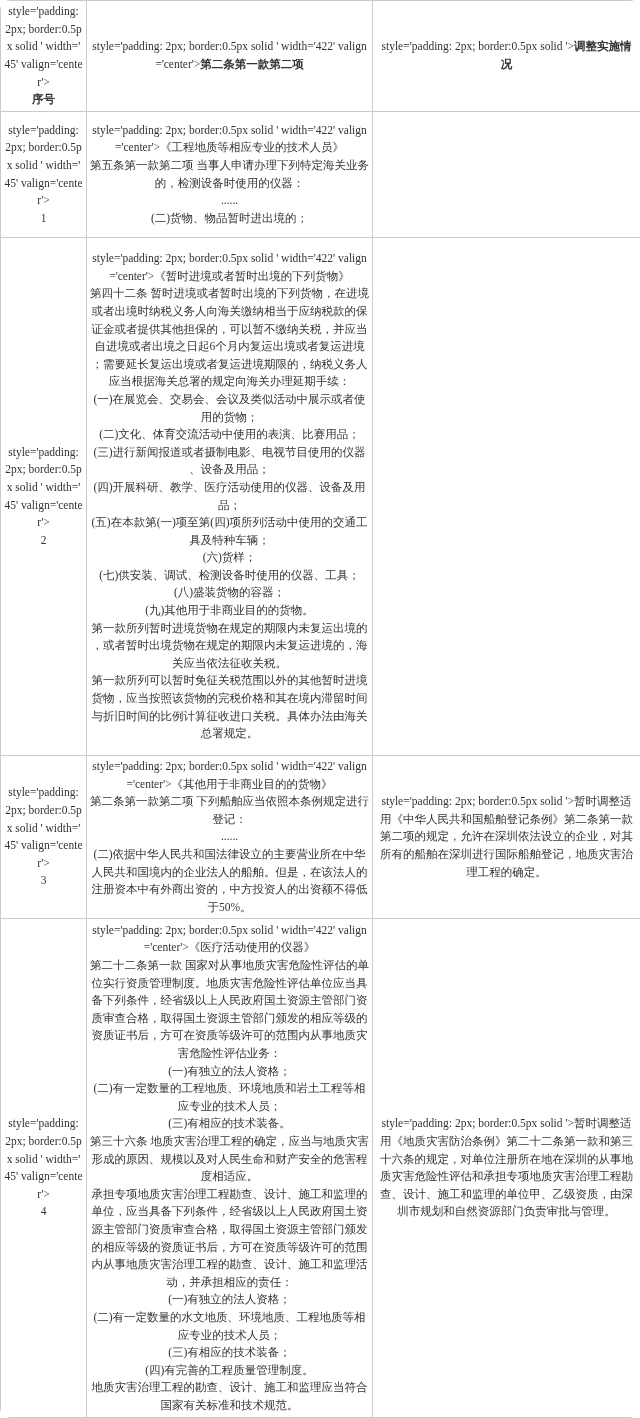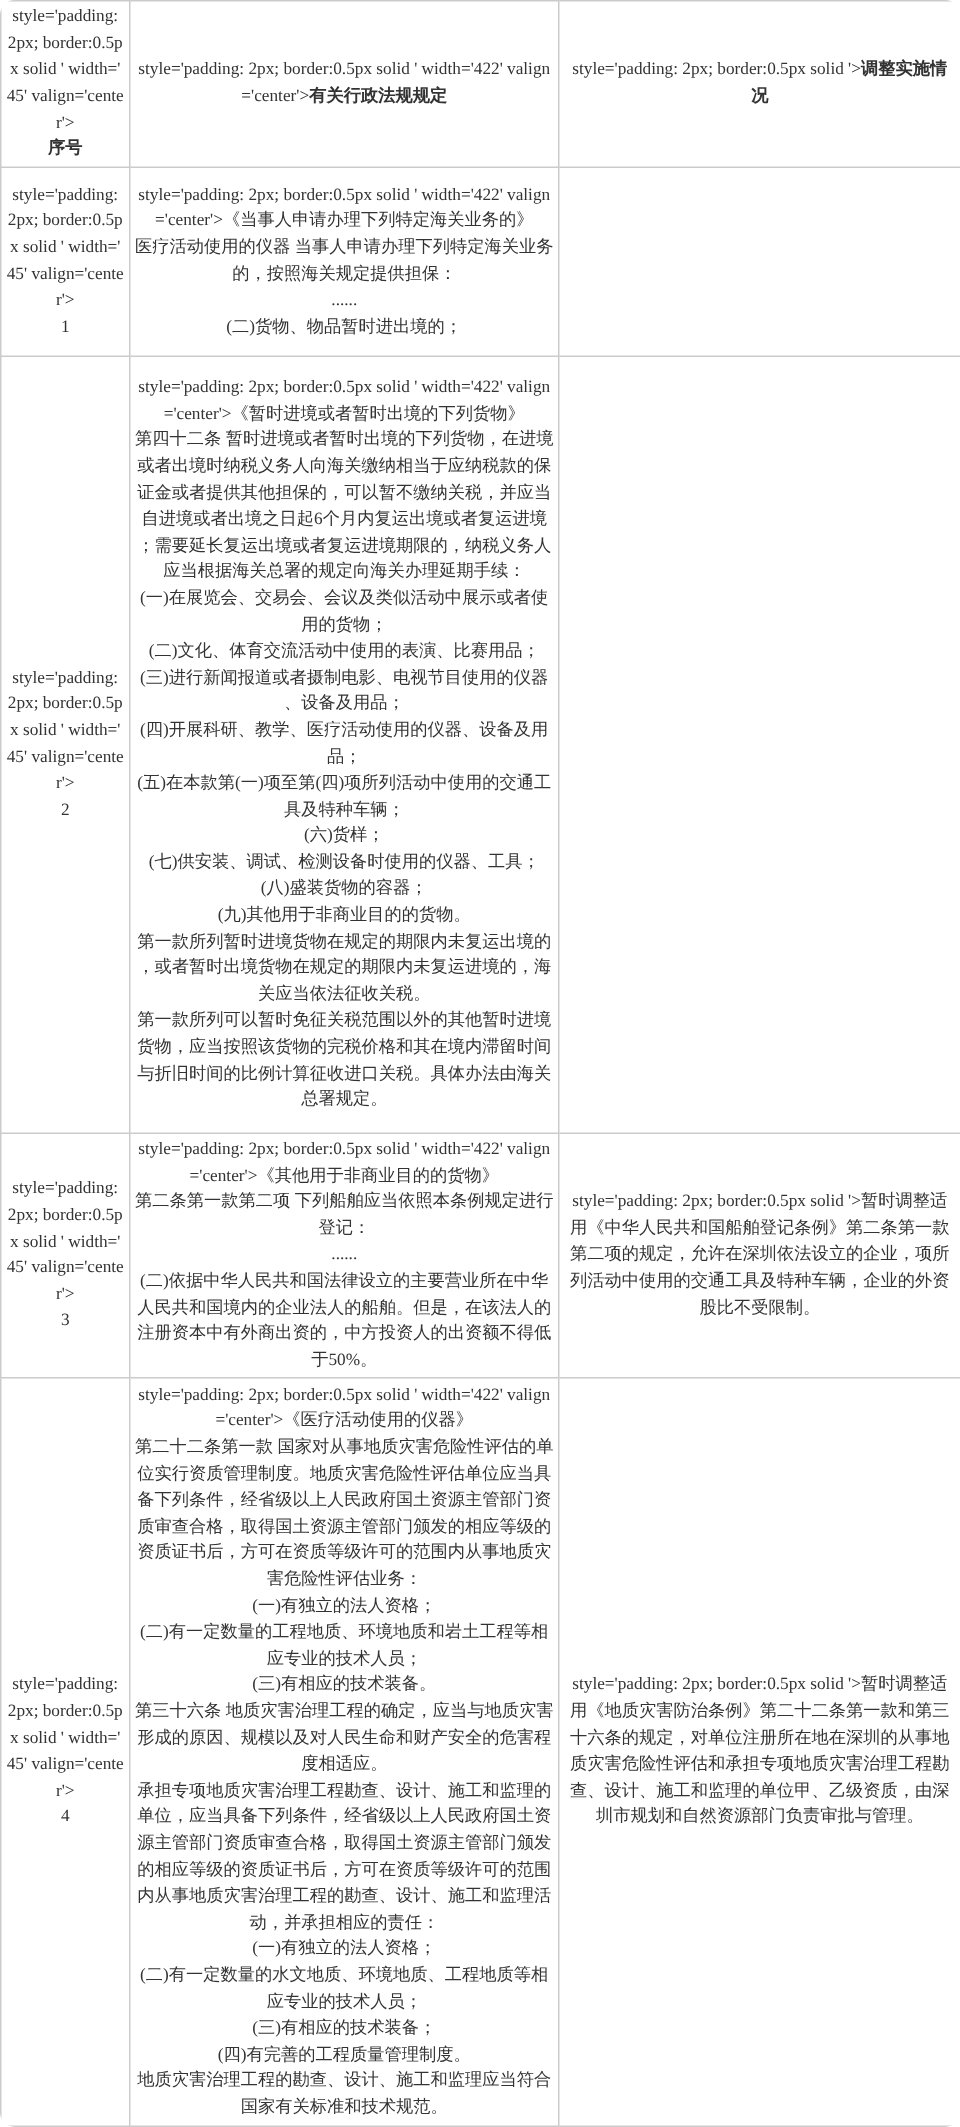--- a/index.html
+++ b/index.html
@@ -57,34 +57,34 @@
       <col class="c-regulation">
       <col class="c-adjustment">
     </colgroup>
 
     <tbody>
         <tr class="r-header">
       <td>
         <span>style='padding: 2px; border:0.5px solid ' width='45' valign='center'&gt;</span><span class="cjk-bold own-line">序号</span>
       </td>
       <td>
-        <span>style='padding: 2px; border:0.5px solid ' width='422' valign='center'&gt;</span><span class="cjk-bold">有关行政法规规定</span>
+        <span>style='padding: 2px; border:0.5px solid ' width='422' valign='center'&gt;</span><span class="cjk-bold">第二条第一款第二项</span>
       </td>
       <td>
         <span>style='padding: 2px; border:0.5px solid '&gt;</span><span class="cjk-bold">调整实施情况</span>
       </td>
     </tr>
 
     <tr class="r-1">
       <td>
         <span>style='padding: 2px; border:0.5px solid ' width='45' valign='center'&gt;</span><span class="own-line">1</span>
       </td>
       <td>
-        <div><span>style='padding: 2px; border:0.5px solid ' width='422' valign='center'&gt;</span><span>《当事人申请办理下列特定海关业务的》</span></div>
-        <div class="lines">医疗活动使用的仪器 当事人申请办理下列特定海关业务的，按照海关规定提供担保：
+        <div><span>style='padding: 2px; border:0.5px solid ' width='422' valign='center'&gt;</span><span>《工程地质等相应专业的技术人员》</span></div>
+        <div class="lines">第五条第一款第二项 当事人申请办理下列特定海关业务的，检测设备时使用的仪器：
 ......
 (二)货物、物品暂时进出境的；</div>
       </td>
       <td>
         <span></span><span></span>
       </td>
     </tr>
 
     <tr class="r-2">
       <td>
@@ -114,21 +114,21 @@
       <td>
         <span>style='padding: 2px; border:0.5px solid ' width='45' valign='center'&gt;</span><span class="own-line">3</span>
       </td>
       <td>
         <div><span>style='padding: 2px; border:0.5px solid ' width='422' valign='center'&gt;</span><span>《其他用于非商业目的的货物》</span></div>
         <div class="lines">第二条第一款第二项 下列船舶应当依照本条例规定进行登记：
 ......
 (二)依据中华人民共和国法律设立的主要营业所在中华人民共和国境内的企业法人的船舶。但是，在该法人的注册资本中有外商出资的，中方投资人的出资额不得低于50%。</div>
       </td>
       <td>
-        <span>style='padding: 2px; border:0.5px solid '&gt;</span><span>暂时调整适用《中华人民共和国船舶登记条例》第二条第一款第二项的规定，允许在深圳依法设立的企业，项所列活动中使用的交通工具及特种车辆，企业的外资股比不受限制。</span>
+        <span>style='padding: 2px; border:0.5px solid '&gt;</span><span>暂时调整适用《中华人民共和国船舶登记条例》第二条第一款第二项的规定，允许在深圳依法设立的企业，对其所有的船舶在深圳进行国际船舶登记，地质灾害治理工程的确定。</span>
       </td>
     </tr>
 
     <tr class="r-4">
       <td>
         <span>style='padding: 2px; border:0.5px solid ' width='45' valign='center'&gt;</span><span class="own-line">4</span>
       </td>
       <td>
         <div><span>style='padding: 2px; border:0.5px solid ' width='422' valign='center'&gt;</span><span>《医疗活动使用的仪器》</span></div>
         <div class="lines">第二十二条第一款 国家对从事地质灾害危险性评估的单位实行资质管理制度。地质灾害危险性评估单位应当具备下列条件，经省级以上人民政府国土资源主管部门资质审查合格，取得国土资源主管部门颁发的相应等级的资质证书后，方可在资质等级许可的范围内从事地质灾害危险性评估业务：

